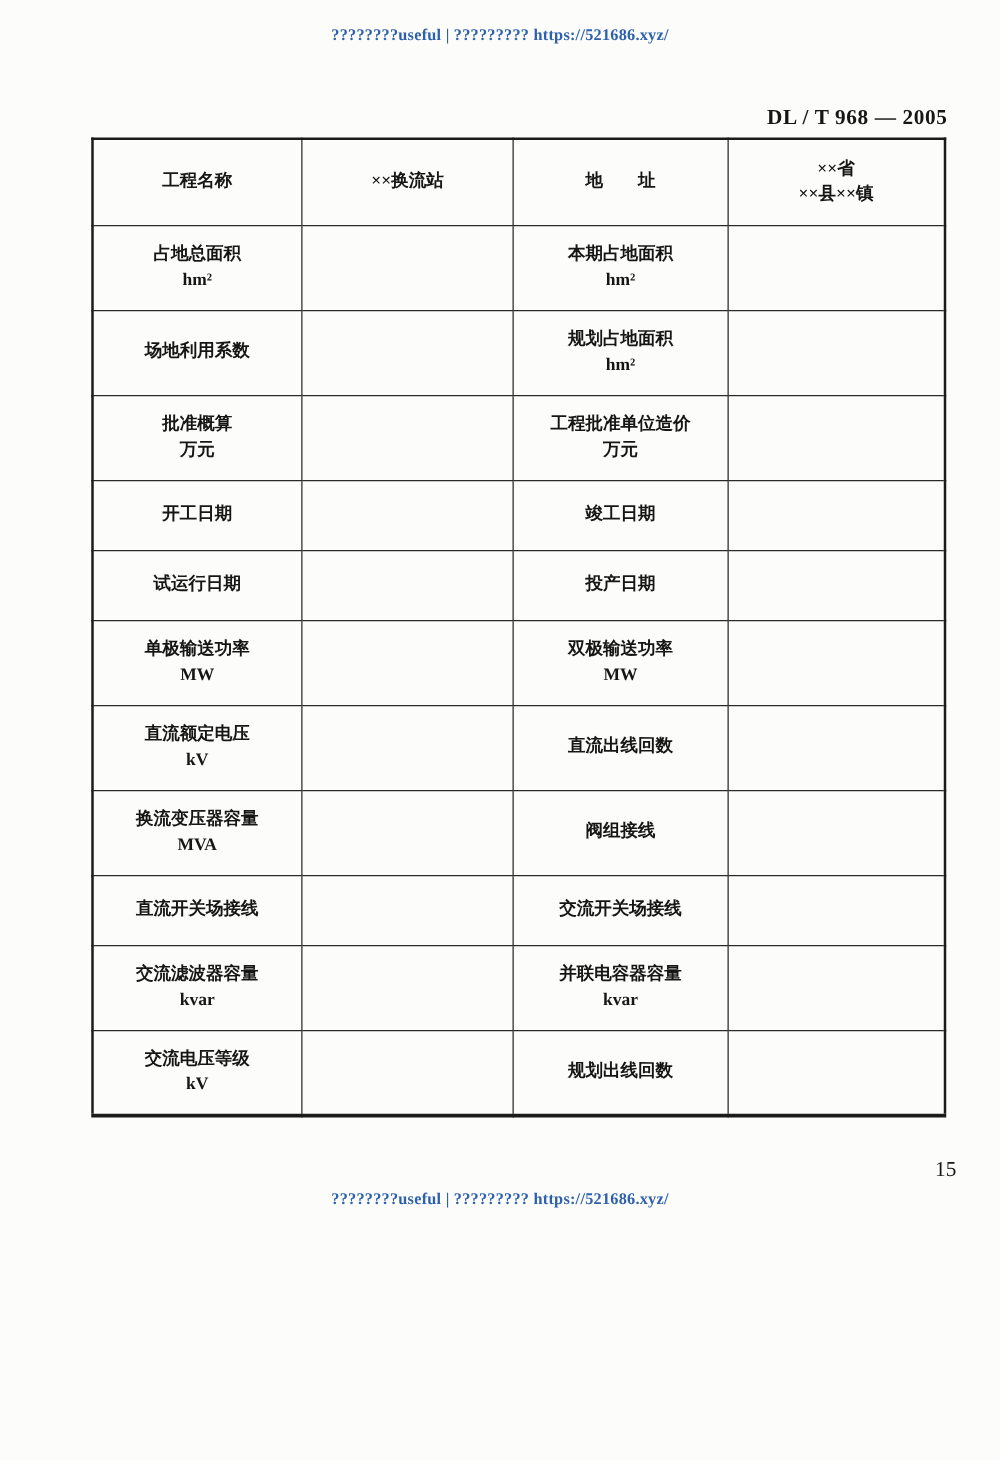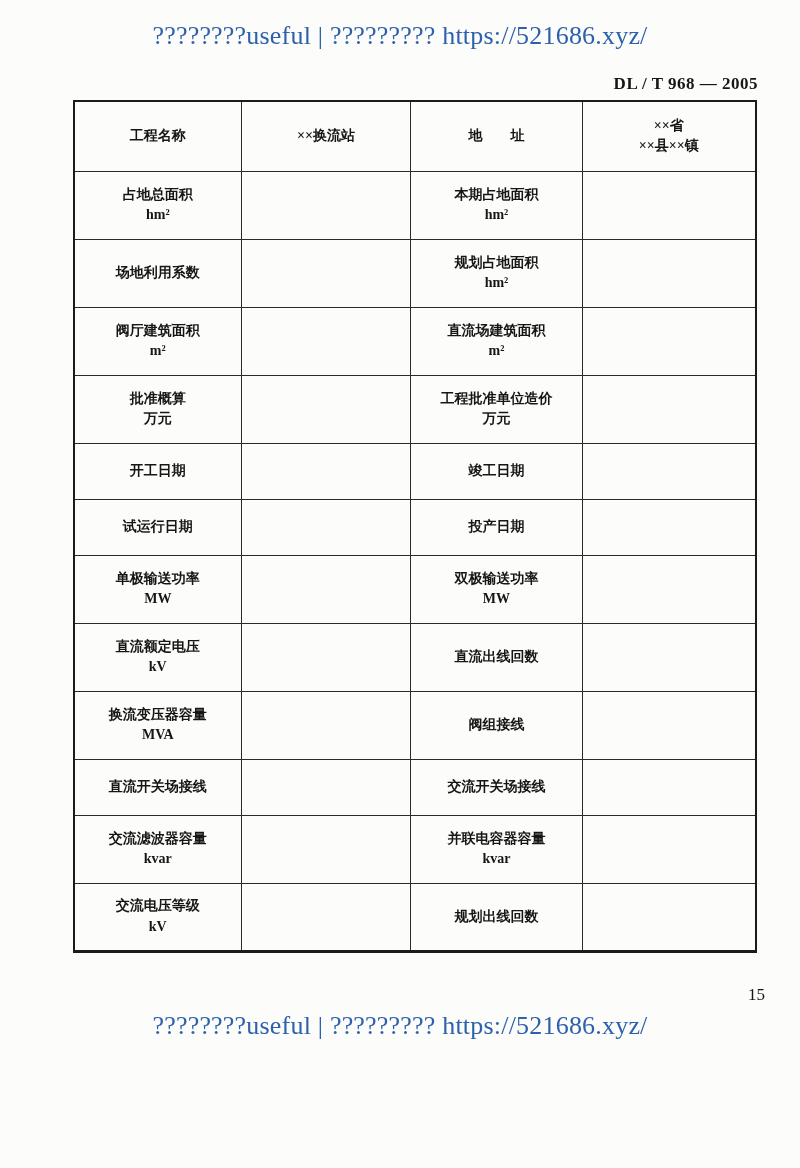--- a/index.html
+++ b/index.html
@@ -8,30 +8,31 @@
     height: 1168px;
     background: #fcfcfa;
     color: #161616;
     font-family: "Liberation Serif", "DejaVu Serif", serif;
     overflow: hidden;
     position: relative;
   }
   .banner {
     text-align: center;
     color: #2d61ad;
-    font-size: 26px;
+    font-size: 13px;
     line-height: 1.2;
     letter-spacing: 0.2px;
+    font-weight: bold;
   }
   .banner.top { padding-top: 20px; }
   .banner.bottom { margin-top: 5px; }
   .doc-number {
     text-align: right;
     padding-right: 42px;
-    margin-top: 23px;
+    margin-top: 48px;
     font-weight: bold;
     font-size: 17px;
     letter-spacing: 0.5px;
   }
   .table-title {
     text-align: center;
     margin-top: 8px;
     font-weight: bold;
     font-size: 16px;
     letter-spacing: 1px;
@@ -113,32 +114,20 @@
           </td>
           <td></td>
           <td>
             <div>规划占地面积</div>
             <div>hm²</div>
           </td>
           <td></td>
         </tr>
         <tr style="height: 68px;">
           <td>
-            <div>阀厅建筑面积</div>
-            <div>m²</div>
-          </td>
-          <td></td>
-          <td>
-            <div>直流场建筑面积</div>
-            <div>m²</div>
-          </td>
-          <td></td>
-        </tr>
-        <tr style="height: 68px;">
-          <td>
             <div>批准概算</div>
             <div>万元</div>
           </td>
           <td></td>
           <td>
             <div>工程批准单位造价</div>
             <div>万元</div>
           </td>
           <td></td>
         </tr>

